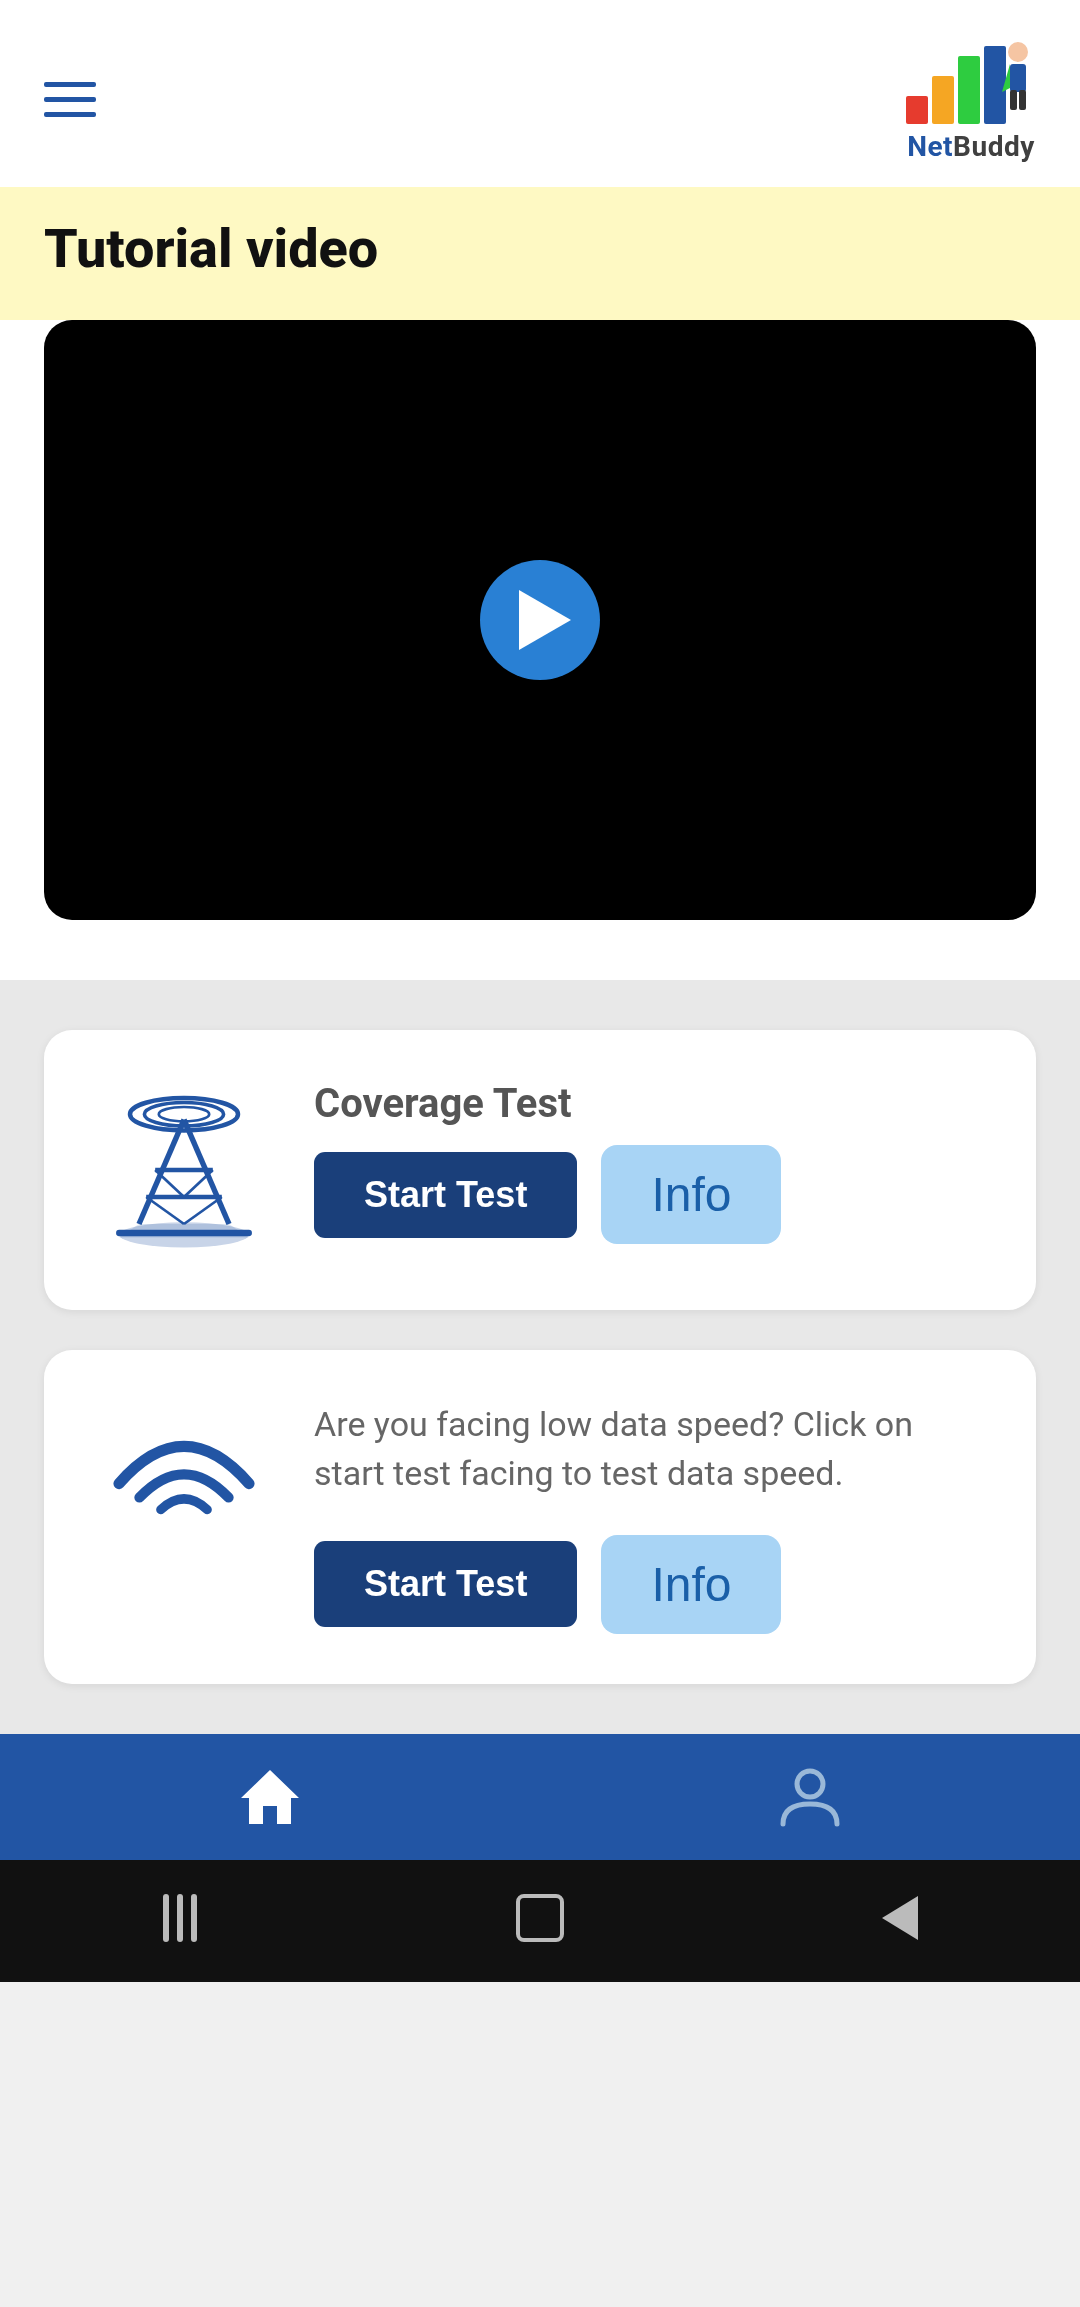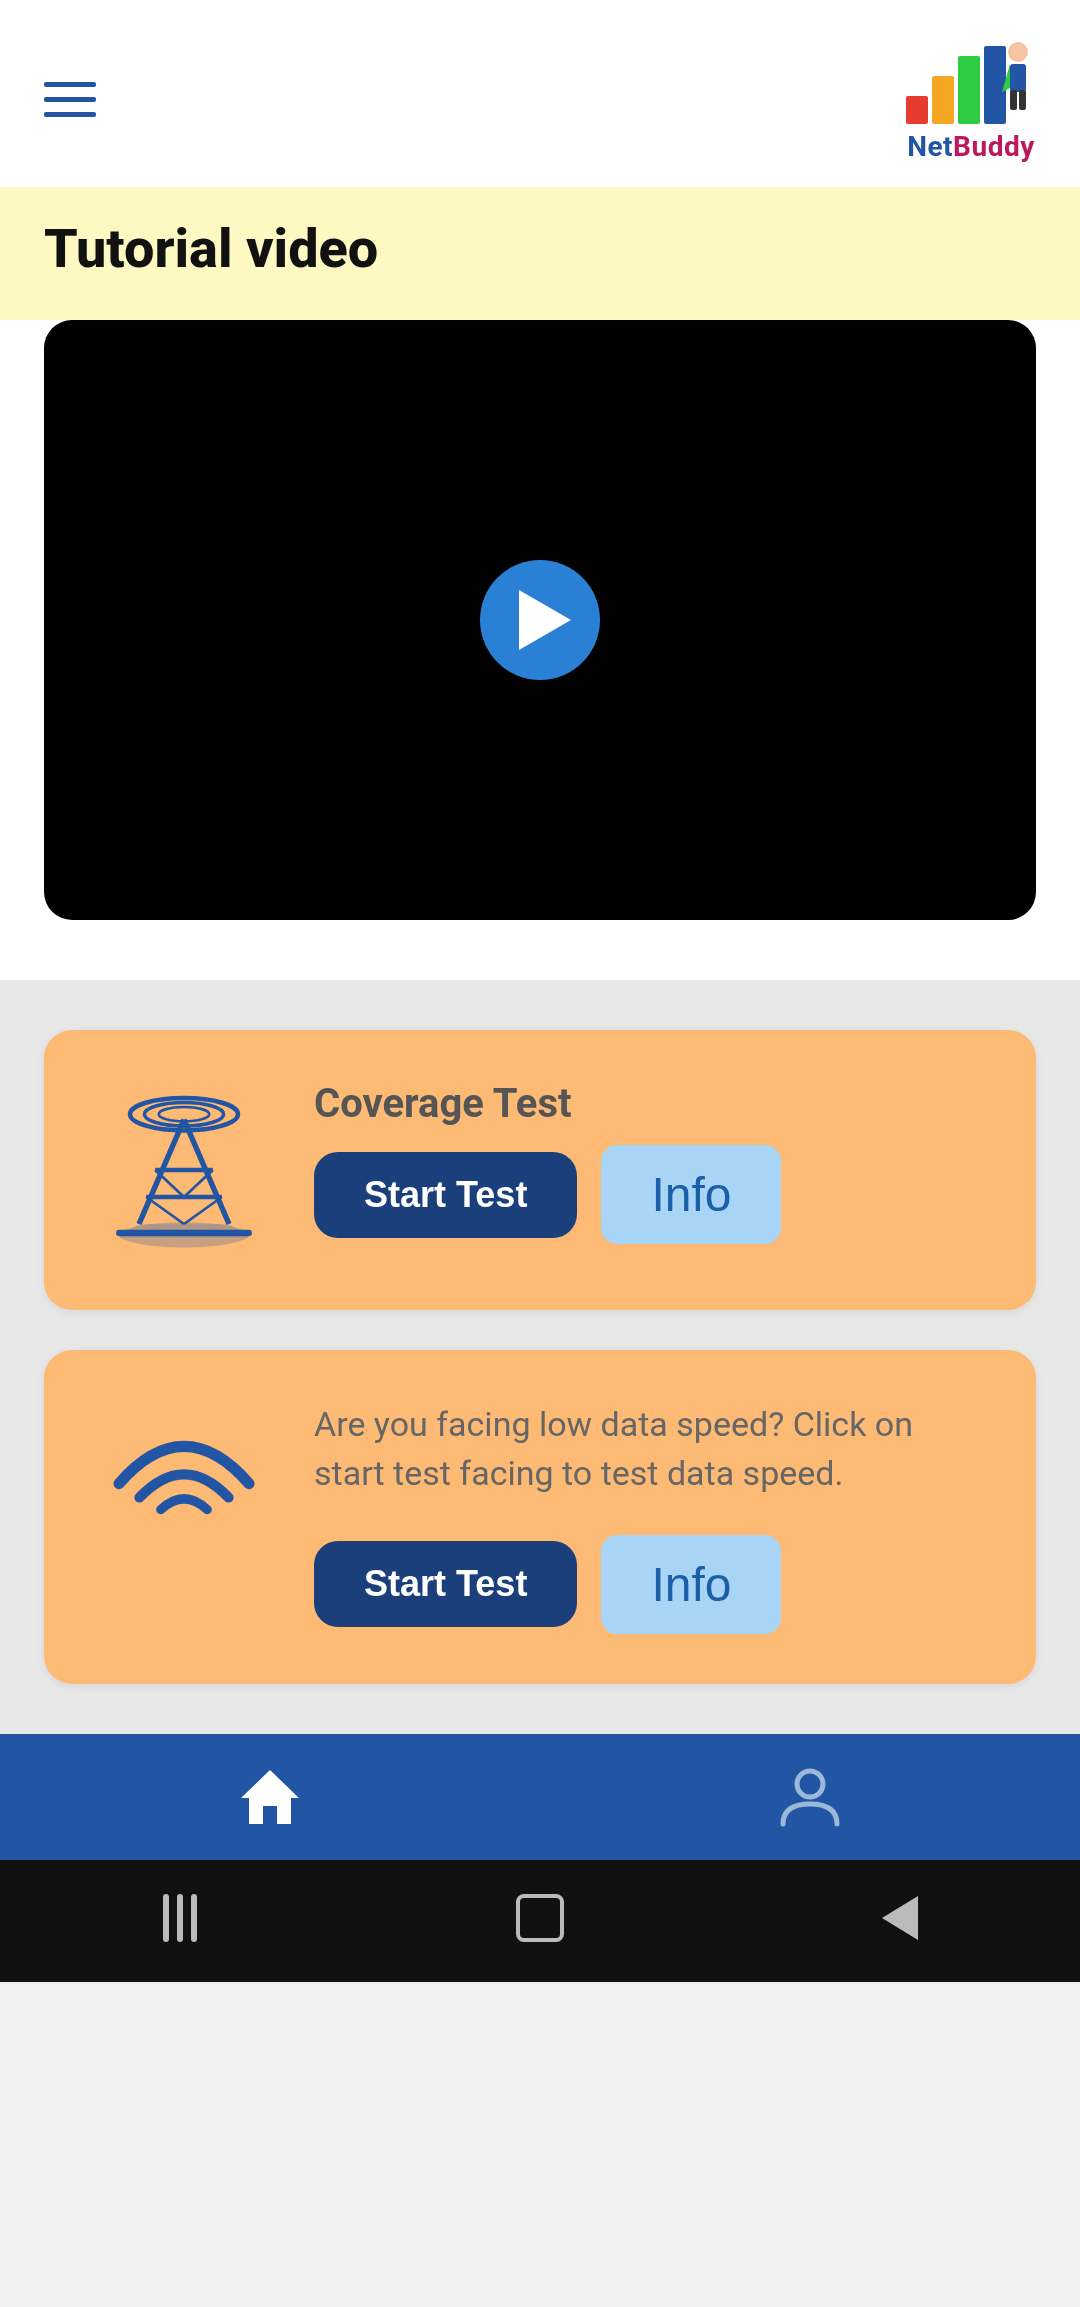--- a/index.html
+++ b/index.html
@@ -105,21 +105,21 @@
     .cards-section {
       background: #e8e8e8;
       padding: 50px 44px 50px 44px;
       display: flex;
       flex-direction: column;
       gap: 40px;
     }
 
     
     .card {
-      background: #fdba74;
+      background: #ffffff;
       border-radius: 28px;
       padding: 50px 68px 50px 50px;
       display: flex;
       flex-direction: row;
       align-items: flex-start;
       gap: 40px;
       box-shadow: 0 2px 8px rgba(0,0,0,0.08);
     }
 
     .card-icon-area {
@@ -154,21 +154,21 @@
       align-items: center;
     }
 
     .btn-start-test {
       background: #1a3f7a;
       color: #ffffff;
       font-size: 36px;
       font-weight: 600;
       padding: 22px 50px;
       border: none;
-      border-radius: 24px;
+      border-radius: 11px;
       cursor: pointer;
     }
 
     .btn-info {
       background: #a8d4f5;
       color: #1a5fa8;
       font-size: 48px;
       font-weight: 400;
       padding: 22px 50px;
       border: none;
@@ -278,21 +278,21 @@
       <circle cx="112" cy="16" r="10" fill="#f5c5a3"></circle>
 
       <rect x="104" y="28" width="16" height="28" fill="#2255a4" rx="3"></rect>
 
       <polygon points="104,28 96,56 104,52" fill="#2ecc40"></polygon>
 
       <rect x="104" y="54" width="7" height="20" fill="#333" rx="2"></rect>
       <rect x="113" y="54" width="7" height="20" fill="#333" rx="2"></rect>
     </svg>
     <div class="logo-text">
-      <span>Net</span><span style="color:#be185d;">Buddy</span>
+      <span>Net</span><span style="color:#404040;">Buddy</span>
     </div>
   </div>
 </div>
 
 <div class="page-title-section">
   <h1 class="page-title">Tutorial video</h1>
 </div>
 
 <div class="video-section">
   <div class="video-player">

